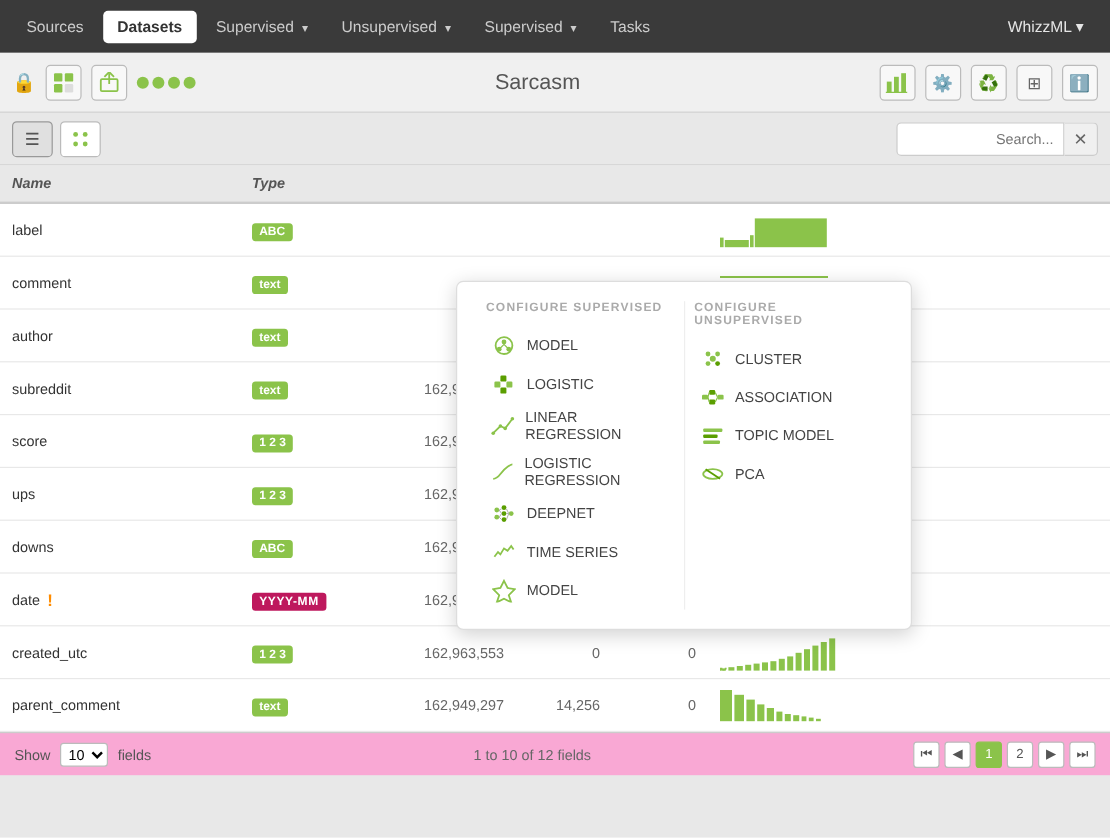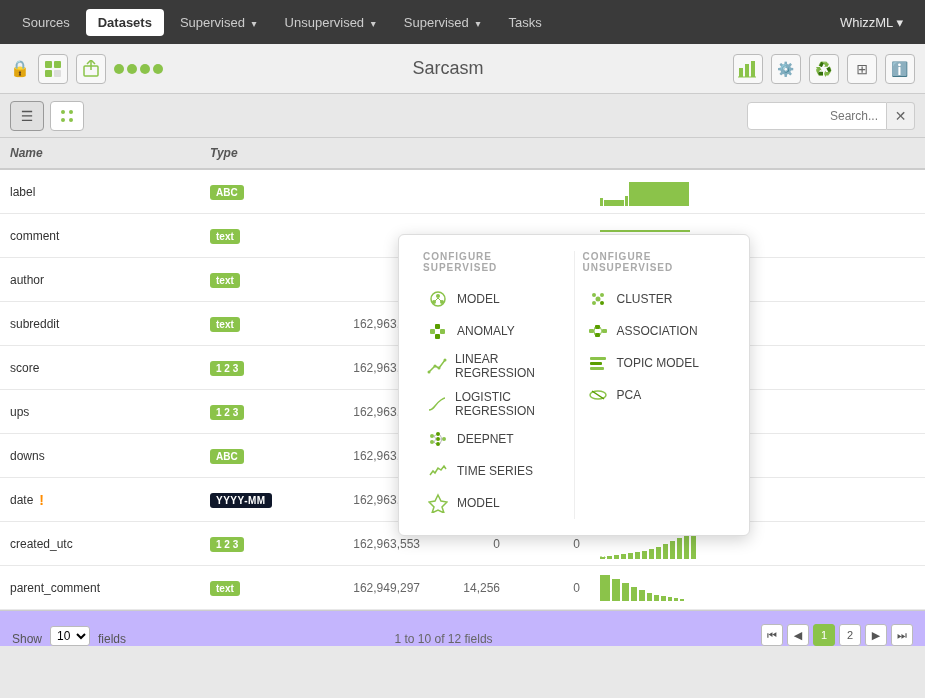--- a/index.html
+++ b/index.html
@@ -168,41 +168,41 @@
     .badge {
       border-radius: 3px;
       padding: 2px 6px;
       font-size: 10px;
       font-weight: bold;
       color: #fff;
     }
     .badge-abc { background: #8bc34a; }
     .badge-text { background: #8bc34a; }
     .badge-123 { background: #8bc34a; }
-    .badge-date { background: #0f172a; letter-spacing: 0.5px; }
+    .badge-date { background: #be185d; letter-spacing: 0.5px; }
 
     .warning-icon { color: #ff8c00; font-weight: bold; font-size: 14px; }
 
     
     .mini-chart { display: flex; align-items: flex-end; gap: 1px; height: 28px; }
     .mini-bar { background: #8bc34a; min-width: 2px; }
     .mini-bar-dotted {
       background: repeating-linear-gradient(
         to bottom,
         #8bc34a 0px, #8bc34a 2px,
         transparent 2px, transparent 4px
       );
     }
 
     
     .table-footer {
-      background: #c4b5fd;
+      background: #f9a8d4;
       height: 36px;
       display: flex;
-      align-items: flex-end;
+      align-items: center;
       padding: 0 12px;
       border-top: 1px solid #ccc;
       font-size: 12px;
       color: #555;
       gap: 8px;
     }
     .footer-center { flex: 1; text-align: center; color: #666; }
     .footer-right { display: flex; align-items: center; gap: 4px; }
     .page-btn {
       width: 22px;
@@ -229,25 +229,24 @@
     
     .dropdown-overlay {
       position: absolute;
       top: 96px;
       left: 380px;
       background: #fff;
       border: 1px solid #ddd;
       border-radius: 6px;
       box-shadow: 0 4px 16px rgba(0,0,0,0.18);
       z-index: 100;
-      width: 352px;
+      width: 380px;
       padding: 16px;
       display: flex;
       gap: 0;
-      margin-left: 18px;
     }
     .dropdown-col {
       flex: 1;
       padding: 0 8px;
     }
     .dropdown-col:first-child { border-right: 1px solid #eee; }
     .dropdown-section-title {
       font-size: 10px;
       color: #aaa;
       text-transform: uppercase;
@@ -569,21 +568,21 @@
 
       <div class="dropdown-item">
         <div class="dd-icon">
           <svg width="20" height="20" viewBox="0 0 20 20">
               <rect x="2" y="8" width="5" height="5" fill="#8bc34a" rx="1"></rect>
               <rect x="7" y="3" width="5" height="5" fill="#5a9e00" rx="1"></rect>
               <rect x="12" y="8" width="5" height="5" fill="#8bc34a" rx="1"></rect>
               <rect x="7" y="13" width="5" height="5" fill="#5a9e00" rx="1"></rect>
             </svg>
         </div>
-        <span>ANOMALY</span>
+        <span>LOGISTIC</span>
       </div>
 
       <div class="dropdown-item">
         <div class="dd-icon">
           <svg width="20" height="20" viewBox="0 0 20 20">
               <polyline points="2,16 8,10 12,12 18,4" stroke="#8bc34a" stroke-width="1.5" fill="none"></polyline>
               <circle cx="2" cy="16" r="1.5" fill="#8bc34a"></circle>
               <circle cx="8" cy="10" r="1.5" fill="#8bc34a"></circle>
               <circle cx="12" cy="12" r="1.5" fill="#8bc34a"></circle>
               <circle cx="18" cy="4" r="1.5" fill="#8bc34a"></circle>

